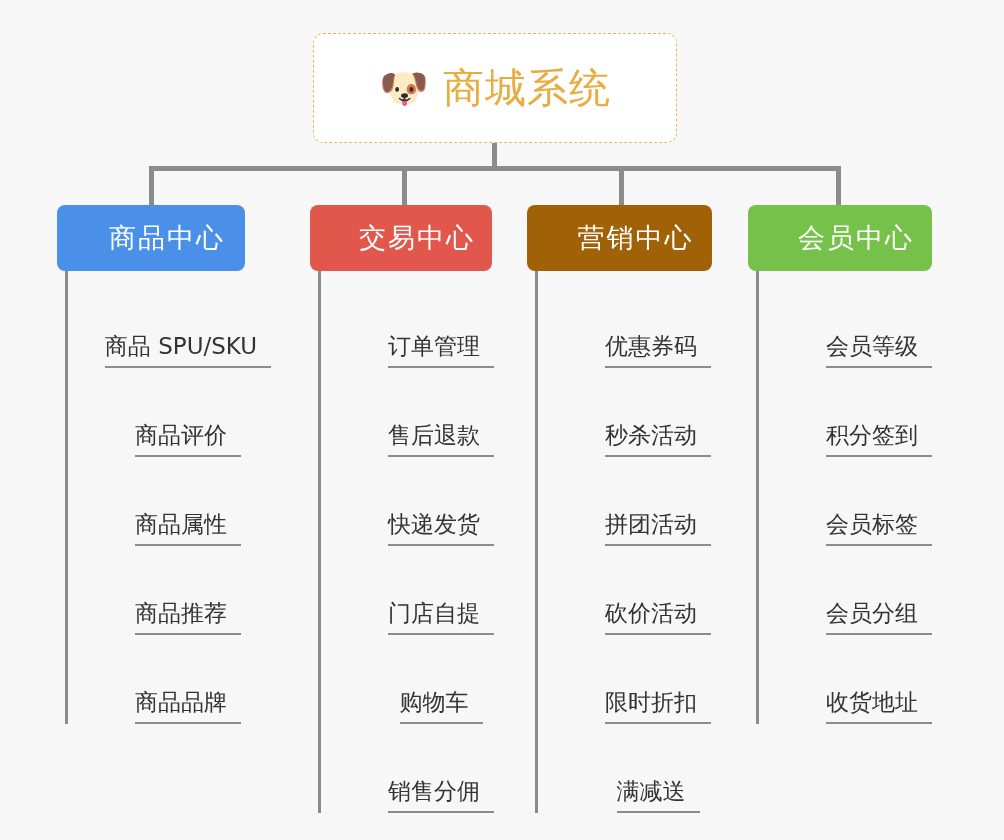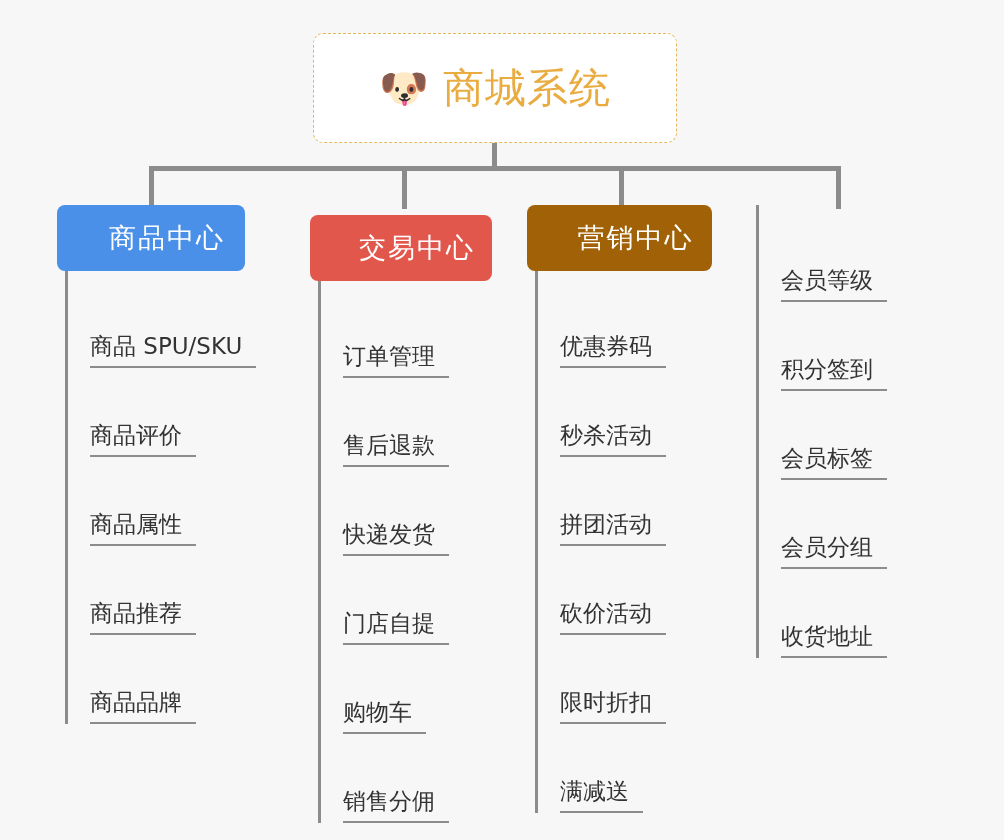--- a/index.html
+++ b/index.html
@@ -62,22 +62,23 @@
     position:relative;
     margin-left:8px;
     border-left:3px solid #8c8c8c;
     padding-top:8px;
   }
   .item{
     height:89px;
     position:relative;
     display:flex;
     align-items:flex-end;
-    padding-left:38px;
+    padding-left:22px;
     box-sizing:border-box;
+    justify-content:center;
   }
   .item-label{
     font-size:23px;
     color:#333333;
     white-space:nowrap;
     font-family:"DejaVu Sans","Liberation Sans",sans-serif;
     border-bottom:2px solid #8c8c8c;
     padding:0 14px 7px 0;
     display:inline-block;
     line-height:1.15;
@@ -117,21 +118,21 @@
         </div>
       <div class="item">
           <span class="item-label">商品推荐</span>
         </div>
       <div class="item">
           <span class="item-label">商品品牌</span>
         </div>
     </div>
   </div>
 
-  <div class="column" style="left:310px;width:245px;margin-top:10px;">
+  <div class="column" style="left:310px;width:245px;">
     <div class="cat-box" style="width:182px;background:#e2574c;">
       <span class="cat-label">交易中心</span>
     </div>
     <div class="items">
       <div class="item">
           <span class="item-label">订单管理</span>
         </div>
       <div class="item">
           <span class="item-label">售后退款</span>
         </div>
@@ -170,20 +171,23 @@
       <div class="item">
           <span class="item-label">限时折扣</span>
         </div>
       <div class="item">
           <span class="item-label">满减送</span>
         </div>
     </div>
   </div>
 
   <div class="column" style="left:748px;width:245px;">
+    <div class="cat-box" style="width:184px;background:#76c14a;">
+      <span class="cat-label">会员中心</span>
+    </div>
     <div class="items">
       <div class="item">
           <span class="item-label">会员等级</span>
         </div>
       <div class="item">
           <span class="item-label">积分签到</span>
         </div>
       <div class="item">
           <span class="item-label">会员标签</span>
         </div>

